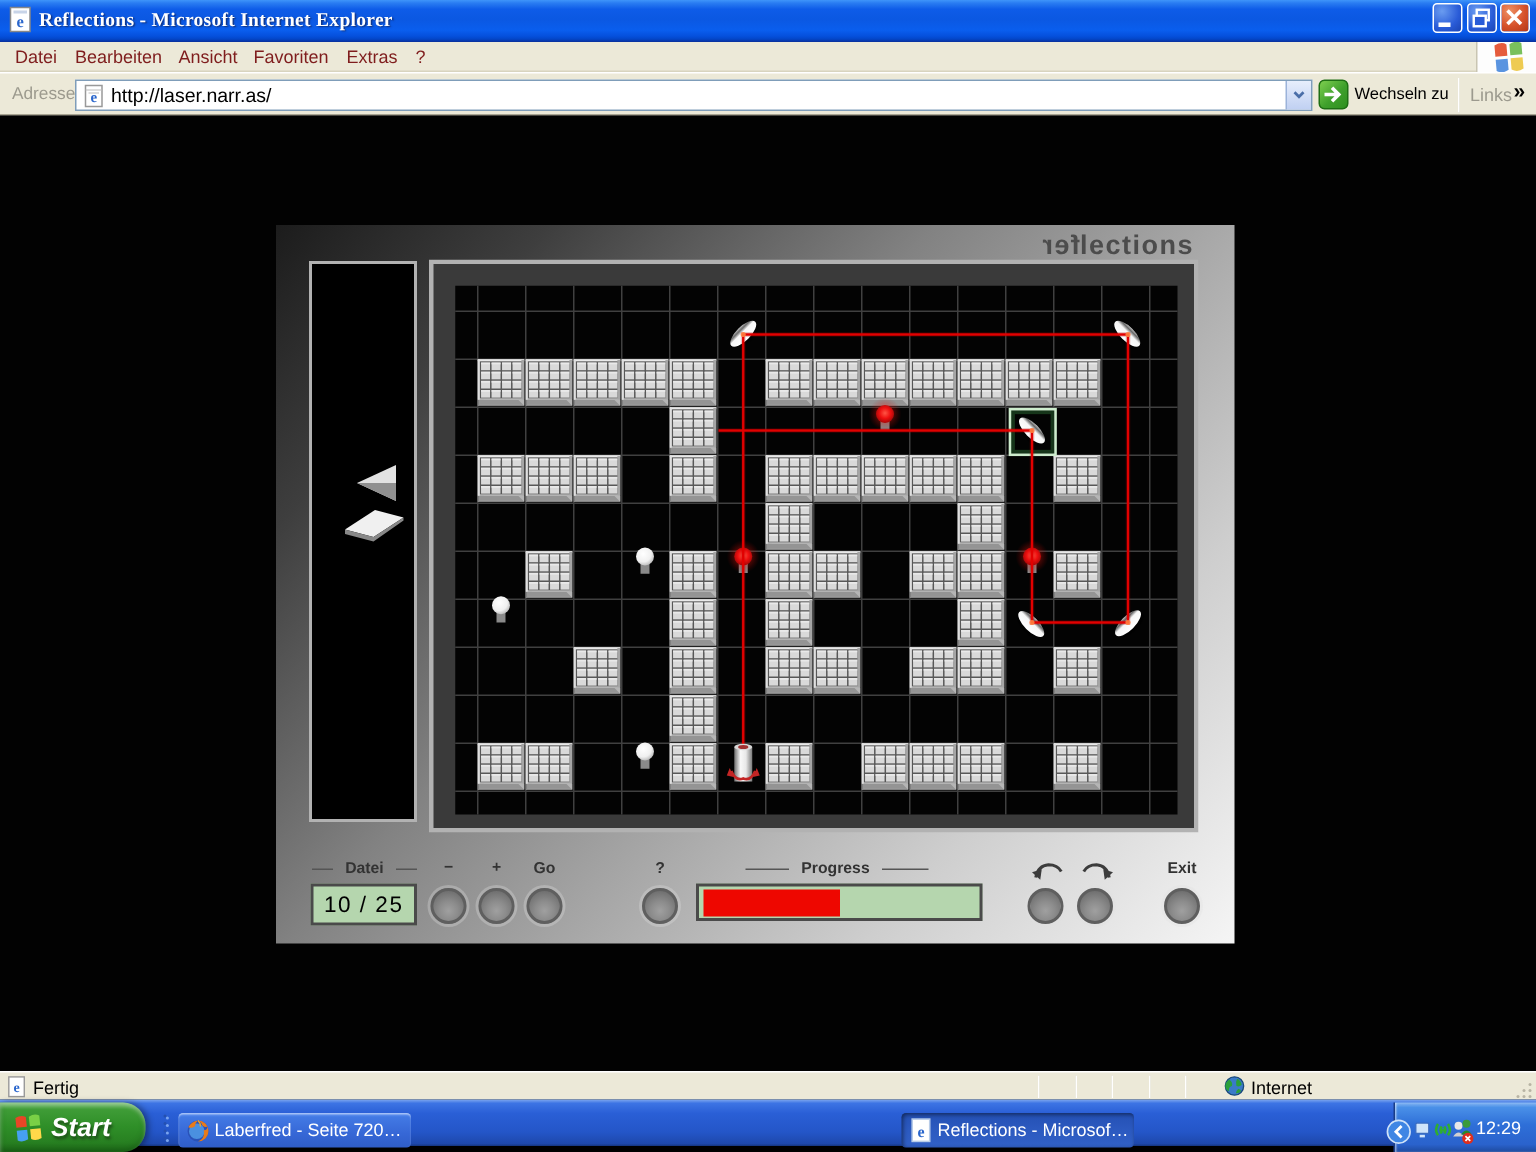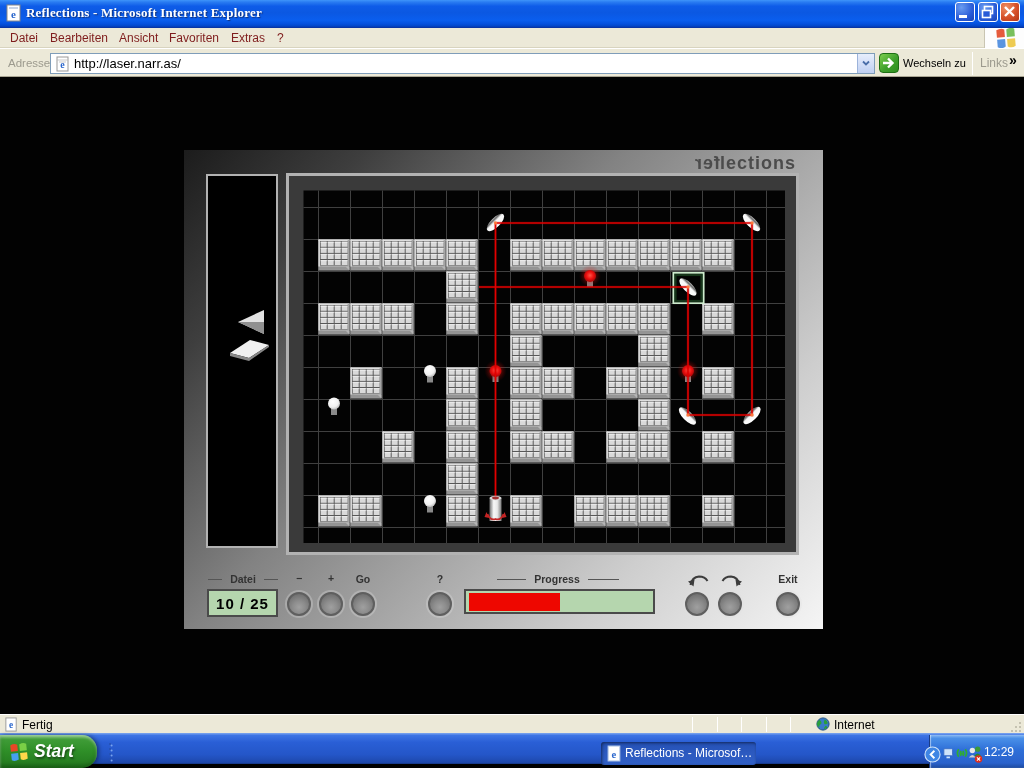--- a/index.html
+++ b/index.html
@@ -32,21 +32,21 @@
 #logo{position:absolute;left:390px;top:3px;width:222px;text-align:right;font-size:18px;font-weight:bold;color:#4c4c4c;letter-spacing:1px}
 .ml{display:inline-block;transform:scaleX(-1)}
 #sidepanel{position:absolute;left:22px;top:24px;width:72px;height:374px;background:#000;border:2px solid #b2b2b2}
 
 .clab{position:absolute;font-size:10.5px;font-weight:bold;color:#333;text-align:center}
 .cline{position:absolute;height:1px;background:#555}
 .cbtn{position:absolute;width:24px;height:24px;border-radius:50%;border:2px solid #5f5f5f;
  background:radial-gradient(circle at 50% 66%,#a0a0a0 0%,#8c8c8c 38%,#757575 72%,#636363 100%);
  box-shadow:0 0 0 2px rgba(225,225,225,0.32)}
 #levelbox{position:absolute;left:23px;top:439px;width:71px;height:28px;background:#b5d6ae;border:2px solid #4a4a4a;
- color:#000;font-size:15px;font-weight:bold;text-align:center;line-height:25px;letter-spacing:1px}
+ color:#000;font-size:15px;font-weight:normal;text-align:center;line-height:25px;letter-spacing:1px}
 #progbox{position:absolute;left:280px;top:439px;width:191px;height:25px;background:#b5d6ae;border:2px solid #4a4a4a}
 #progfill{position:absolute;left:3px;top:2px;width:91px;height:18px;background:#ee0700}
 
 #statusbar{position:absolute;left:0;top:714px;width:1024px;height:19px;background:#ece9d8;border-top:1px solid #fff}
 #statusbar .txt{position:absolute;top:3px;font-size:12px;color:#000}
 .statsep{position:absolute;top:2px;width:1px;height:15px;background:#c6c3ae;border-right:1px solid #fff}
 
 #taskbar{position:absolute;left:0;top:733px;width:1024px;height:31px;
  background:linear-gradient(180deg,#7fa8ef 0%,#3d74e4 8%,#2a5fd6 30%,#2456c8 70%,#1e48ac 95%,#15357e 100%)}
 #startbtn{position:absolute;left:0;top:2px;width:97px;height:33px;border-radius:0 15px 15px 0;
@@ -489,20 +489,30 @@
         <circle cx="3" cy="18" r="1"></circle>
       </g>
 <g fill="#7aa4ee">
         <circle cx="4.6" cy="4.4" r="1"></circle>
         <circle cx="4.6" cy="9.4" r="1"></circle>
         <circle cx="4.6" cy="14.4" r="1"></circle>
         <circle cx="4.6" cy="19.4" r="1"></circle>
       </g>
 </svg>
 
+<div class="task" style="left:119px;width:155px">
+      <svg class="abs" style="left:5px;top:4px" width="16" height="16" viewBox="0 0 16 16">
+<circle cx="8" cy="8" r="7" fill="#2a52b8"></circle>
+<circle cx="7.2" cy="8.2" r="5.2" fill="#4a90e0"></circle>
+<path d="M8,1 A7,7 0 0 1 15,8 A7,7 0 0 1 8,15 C11.5,13.5 12.5,10.5 11.8,7.5 C13.5,7.6 14.3,6.6 14.4,5 C12.5,5.8 10.8,4.8 10.2,2.8 C9.4,1.8 8.7,1.2 8,1 Z" fill="#e87b1a"></path>
+<path d="M1.5,5.5 Q3.5,1.8 8,1 Q5.8,2.8 5.8,5 Q3.5,6.5 1.5,5.5 Z" fill="#e87b1a"></path>
+<path d="M8,1 Q10,3 9.5,5" fill="none" stroke="#f5a623" stroke-width="0.8"></path>
+</svg>
+      <span class="ttxt">Laberfred - Seite 720…</span>
+    </div>
 
 
 
 <div class="task active" style="left:601px;width:155px">
       <svg class="abs" style="left:5px;top:3px" width="17" height="17" viewBox="0 0 16 16">
  <rect x="2" y="1" width="11" height="14" fill="#fff" stroke="#b8cce8"></rect>
  <text x="7.5" y="12" font-size="10" font-weight="bold" fill="#2a66cc" text-anchor="middle" font-family="Liberation Serif">e</text>
 </svg>
       <span class="ttxt">Reflections - Microsof…</span>
     </div>

